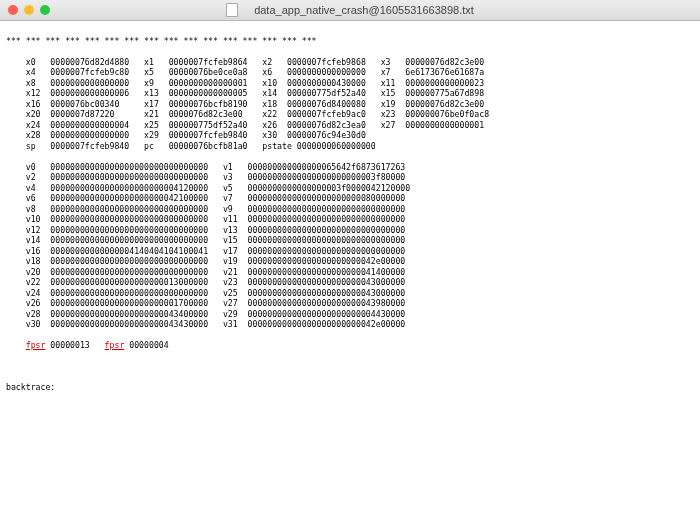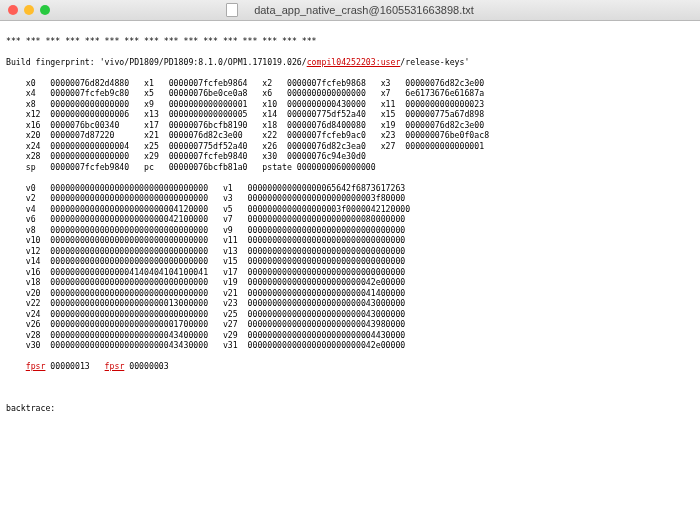--- a/index.html
+++ b/index.html
@@ -25,24 +25,23 @@
     <div class="dot grn"></div>
   </div>
   <div class="title">
     <span class="doc-icon"></span>
     <span>data_app_native_crash@1605531663898.txt</span>
   </div>
 </div>
 
 <div class="content">
 <div class="row">*** *** *** *** *** *** *** *** *** *** *** *** *** *** *** ***</div>
-<div class="row"><span>Build fingerprint: 'vivo/PD1809/PD1809:8.1.0/OPM1.171019.026/</span><span class="err">compil04252203:user</span><span>/release-keys'</span></div>
 <div id="xregs"><div class="row">    x0   00000076d82d4880   x1   0000007fcfeb9864   x2   0000007fcfeb9868   x3   00000076d82c3e00   </div><div class="row">    x4   0000007fcfeb9c80   x5   00000076be0ce0a8   x6   0000000000000000   x7   6e6173676e61687a   </div><div class="row">    x8   0000000000000000   x9   0000000000000001   x10  0000000000430000   x11  0000000000000023   </div><div class="row">    x12  0000000000000006   x13  0000000000000005   x14  000000775df52a40   x15  000000775a67d898   </div><div class="row">    x16  0000076bc00340     x17  00000076bcfb8190   x18  00000076d8400080   x19  00000076d82c3e00   </div><div class="row">    x20  0000007d87220      x21  0000076d82c3e00    x22  0000007fcfeb9ac0   x23  000000076be0f0ac8  </div><div class="row">    x24  0000000000000004   x25  000000775df52a40   x26  00000076d82c3ea0   x27  0000000000000001   </div><div class="row">    x28  0000000000000000   x29  0000007fcfeb9840   x30  00000076c94e30d0   </div><div class="row">    sp   0000007fcfeb9840   pc   00000076bcfb81a0   pstate 0000000060000000   </div></div>
 <div id="vregs"><div class="row">    v0   00000000000000000000000000000000   v1   000000000000000065642f6873617263</div><div class="row">    v2   00000000000000000000000000000000   v3   00000000000000000000000003f80000</div><div class="row">    v4   00000000000000000000000004120000   v5   0000000000000000003f0000042120000</div><div class="row">    v6   00000000000000000000000042100000   v7   00000000000000000000000080000000</div><div class="row">    v8   00000000000000000000000000000000   v9   00000000000000000000000000000000</div><div class="row">    v10  00000000000000000000000000000000   v11  00000000000000000000000000000000</div><div class="row">    v12  00000000000000000000000000000000   v13  00000000000000000000000000000000</div><div class="row">    v14  00000000000000000000000000000000   v15  00000000000000000000000000000000</div><div class="row">    v16  00000000000000004140404104100041   v17  00000000000000000000000000000000</div><div class="row">    v18  00000000000000000000000000000000   v19  00000000000000000000000042e00000</div><div class="row">    v20  00000000000000000000000000000000   v21  00000000000000000000000041400000</div><div class="row">    v22  00000000000000000000000013000000   v23  00000000000000000000000043000000</div><div class="row">    v24  00000000000000000000000000000000   v25  00000000000000000000000043000000</div><div class="row">    v26  00000000000000000000000001700000   v27  00000000000000000000000043980000</div><div class="row">    v28  00000000000000000000000043400000   v29  00000000000000000000000004430000</div><div class="row">    v30  00000000000000000000000043430000   v31  00000000000000000000000042e00000</div></div>
-<div class="row"><span>    </span><span class="err">fpsr</span><span> 00000013   </span><span class="err">fpsr</span><span> 00000003</span></div>
+<div class="row"><span>    </span><span class="err">fpsr</span><span> 00000013   </span><span class="err">fpsr</span><span> 00000004</span></div>
 <div class="row">&nbsp;</div>
 <div class="row">backtrace:</div>
 
 
 
 
 
 
 </div>
 

